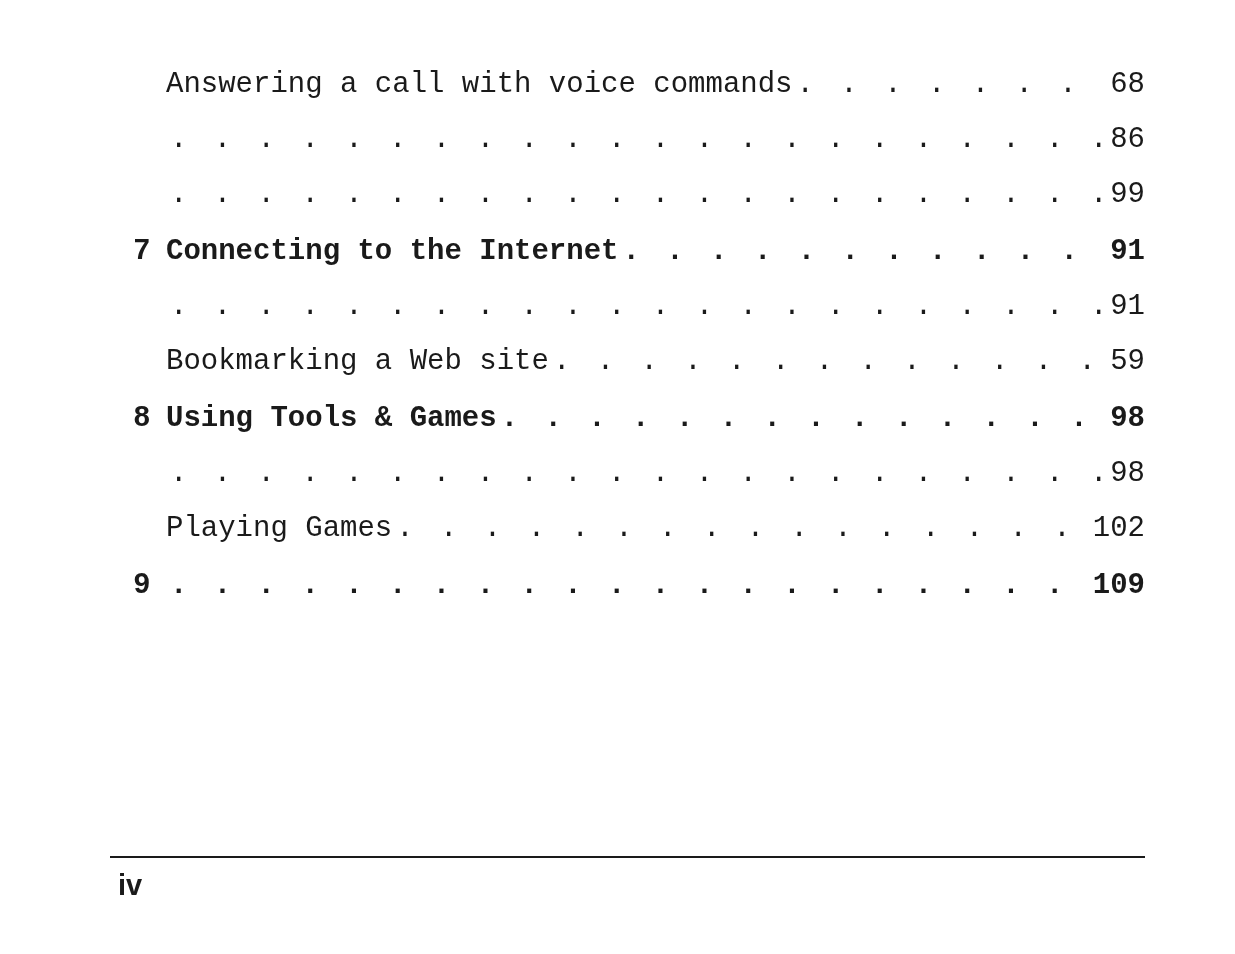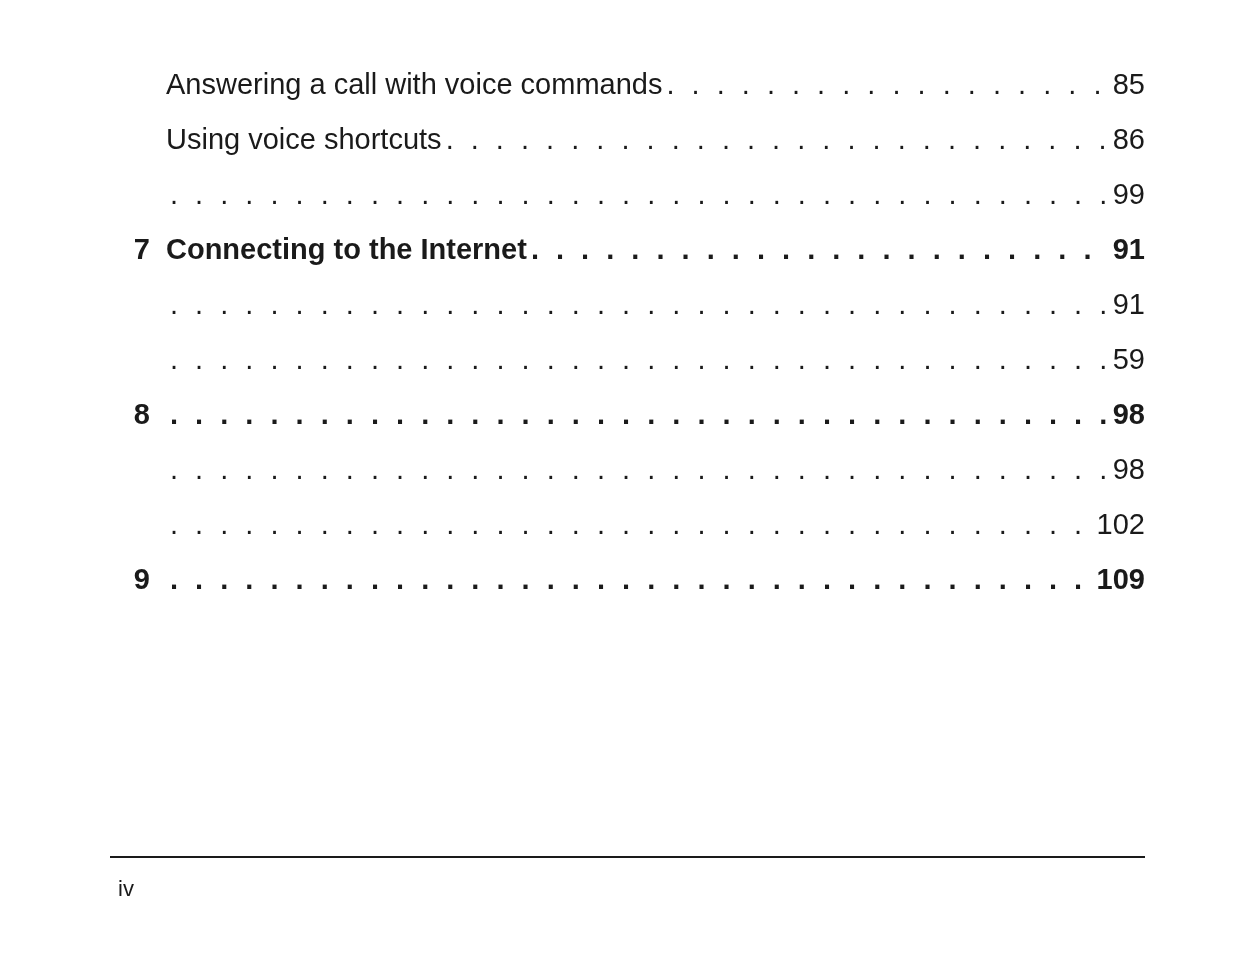--- a/index.html
+++ b/index.html
@@ -35,20 +35,21 @@
     text-align: right;
     font-weight: 700;
     padding-right: 4px; 
   }
   .chap-body {
     flex: 1 1 auto;
     display: flex;
     align-items: baseline;
     min-width: 0;
     margin-left: 12px;
+    font-family: Liberation Mono, monospace;
   }
   .label {
     white-space: nowrap;
   }
   .bold .label,
   .bold .pnum {
     font-weight: 700;
   }
   .leader {
     flex: 1 1 auto;
@@ -74,43 +75,42 @@
     position: absolute;
     left: 110px;
     right: 90px;
     bottom: 96px;
     border-top: 2px solid #1a1a1a;
   }
   .page-num {
     position: absolute;
     left: 118px;
     bottom: 52px;
-    font-size: 22px;
-    font-weight: 400;
+    font-size: 29px;
+    font-weight: 700;
   }
 </style>
 </head>
 <body>
 
 <div class="page">
   <div class="toc">
 
     <div class="toc-row">
       <span class="chap-num"></span>
       <span class="chap-body">
         <span class="label">Answering a call with voice commands </span>
         <span class="leader">. . . . . . . . . . . . . . . . . . . . . . . . . . . . . . . . . . . . . . . . . . . . . . . . . . . . . . . . . . . . . . . . . . . . . . . . . . . . . . . . . . . . . . . . . . . . . . . . . . . . . . . . . . . . . . . . . . . . . . . . . . .</span>
-        <span class="pnum">85</span>
+        <span class="pnum">68</span>
       </span>
     </div>
 
     <div class="toc-row">
       <span class="chap-num"></span>
       <span class="chap-body">
-        <span class="label">Using voice shortcuts</span>
         <span class="leader">. . . . . . . . . . . . . . . . . . . . . . . . . . . . . . . . . . . . . . . . . . . . . . . . . . . . . . . . . . . . . . . . . . . . . . . . . . . . . . . . . . . . . . . . . . . . . . . . . . . . . . . . . . . . . . . . . . . . . . . . . . .</span>
         <span class="pnum">86</span>
       </span>
     </div>
 
     <div class="toc-row">
       <span class="chap-num"></span>
       <span class="chap-body">
         <span class="leader">. . . . . . . . . . . . . . . . . . . . . . . . . . . . . . . . . . . . . . . . . . . . . . . . . . . . . . . . . . . . . . . . . . . . . . . . . . . . . . . . . . . . . . . . . . . . . . . . . . . . . . . . . . . . . . . . . . . . . . . . . . .</span>
         <span class="pnum">99</span>
@@ -130,44 +130,47 @@
       <span class="chap-num"></span>
       <span class="chap-body">
         <span class="leader">. . . . . . . . . . . . . . . . . . . . . . . . . . . . . . . . . . . . . . . . . . . . . . . . . . . . . . . . . . . . . . . . . . . . . . . . . . . . . . . . . . . . . . . . . . . . . . . . . . . . . . . . . . . . . . . . . . . . . . . . . . .</span>
         <span class="pnum">91</span>
       </span>
     </div>
 
     <div class="toc-row">
       <span class="chap-num"></span>
       <span class="chap-body">
+        <span class="label">Bookmarking a Web site </span>
         <span class="leader">. . . . . . . . . . . . . . . . . . . . . . . . . . . . . . . . . . . . . . . . . . . . . . . . . . . . . . . . . . . . . . . . . . . . . . . . . . . . . . . . . . . . . . . . . . . . . . . . . . . . . . . . . . . . . . . . . . . . . . . . . . .</span>
         <span class="pnum">59</span>
       </span>
     </div>
 
     <div class="toc-row bold chapter">
       <span class="chap-num">8</span>
       <span class="chap-body">
+        <span class="label">Using Tools &amp; Games</span>
         <span class="leader">. . . . . . . . . . . . . . . . . . . . . . . . . . . . . . . . . . . . . . . . . . . . . . . . . . . . . . . . . . . . . . . . . . . . . . . . . . . . . . . . . . . . . . . . . . . . . . . . . . . . . . . . . . . . . . . . . . . . . . . . . . .</span>
         <span class="pnum">98</span>
       </span>
     </div>
 
     <div class="toc-row">
       <span class="chap-num"></span>
       <span class="chap-body">
         <span class="leader">. . . . . . . . . . . . . . . . . . . . . . . . . . . . . . . . . . . . . . . . . . . . . . . . . . . . . . . . . . . . . . . . . . . . . . . . . . . . . . . . . . . . . . . . . . . . . . . . . . . . . . . . . . . . . . . . . . . . . . . . . . .</span>
         <span class="pnum">98</span>
       </span>
     </div>
 
     <div class="toc-row">
       <span class="chap-num"></span>
       <span class="chap-body">
+        <span class="label">Playing Games </span>
         <span class="leader">. . . . . . . . . . . . . . . . . . . . . . . . . . . . . . . . . . . . . . . . . . . . . . . . . . . . . . . . . . . . . . . . . . . . . . . . . . . . . . . . . . . . . . . . . . . . . . . . . . . . . . . . . . . . . . . . . . . . . . . . . . .</span>
         <span class="pnum">102</span>
       </span>
     </div>
 
     <div class="toc-row bold chapter">
       <span class="chap-num">9</span>
       <span class="chap-body">
         <span class="leader">. . . . . . . . . . . . . . . . . . . . . . . . . . . . . . . . . . . . . . . . . . . . . . . . . . . . . . . . . . . . . . . . . . . . . . . . . . . . . . . . . . . . . . . . . . . . . . . . . . . . . . . . . . . . . . . . . . . . . . . . . . .</span>
         <span class="pnum"> 109</span>

